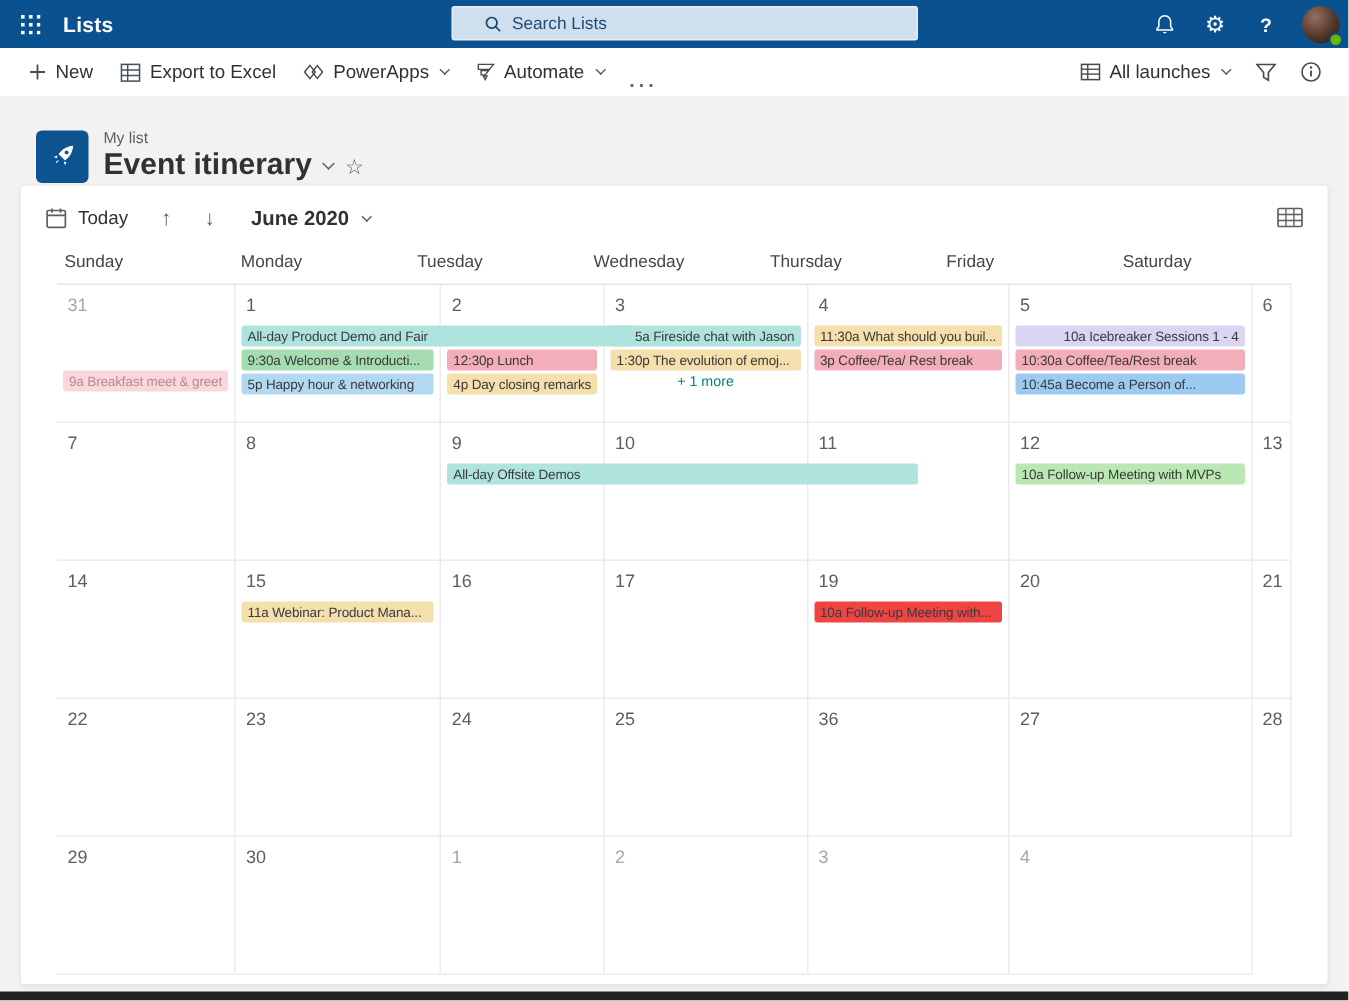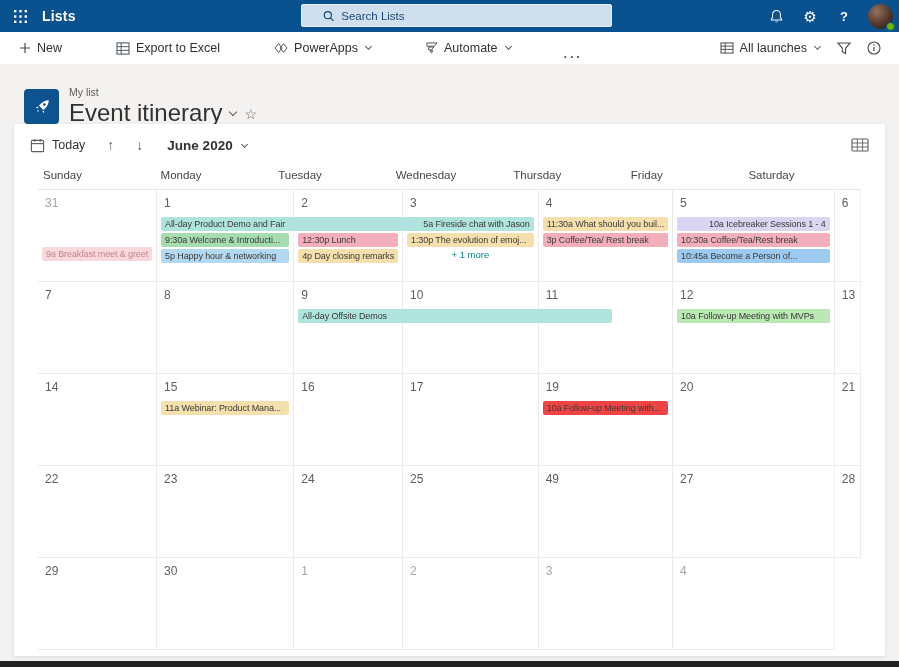--- a/index.html
+++ b/index.html
@@ -37,42 +37,42 @@
     background:radial-gradient(circle at 35% 30%, #96705a, #51372c 55%, #241a15 95%);
   }
   .presence-dot {
     position:absolute; right:4px; bottom:1px; width:9px; height:9px; border-radius:50%;
     background:#6bb700; border:1.5px solid #0a5190;
   }
 
   
   .command-bar {
     height:32px; background:#ffffff; display:flex; align-items:flex-end;
-    font-size:12.5px; color:#323130; padding:0 10px;gap:36px;
+    font-size:12.5px; color:#323130; padding:0 10px;
   }
   .cmd-item { display:flex; align-items:center; gap:6px; padding:0 9px; height:32px; cursor:pointer; white-space:nowrap; }
   .cmd-item svg { flex:none; }
   .chev {
     width:5px; height:5px; border-right:1.2px solid #605e5c; border-bottom:1.2px solid #605e5c;
     transform:rotate(45deg); display:inline-block; margin-top:-3px; margin-left:2px;
   }
   .more-dots { color:#605e5c; letter-spacing:2px; font-weight:bold; font-size:13px; padding:0 8px; cursor:pointer; }
   .cmd-right { margin-left:auto; display:flex; align-items:center; }
   .icon-btn { width:30px; height:32px; display:flex; align-items:center; justify-content:center; cursor:pointer; }
 
   
   .list-header { position:absolute; left:24px; top:86px; display:flex; align-items:center; gap:10px; }
   .list-tile {
     width:35px; height:35px; border-radius:4px; background:#0d538f;
     display:flex; align-items:center; justify-content:center; flex:none;
   }
   .list-meta { display:flex; flex-direction:column; }
   .breadcrumb { font-size:10.5px; color:#605e5c; margin-bottom:1px; cursor:pointer; }
   .title-row { display:flex; align-items:center; gap:8px; }
-  .list-title { font-size:24px; font-weight:normal; color:#323130; }
+  .list-title { font-size:20px; font-weight:bold; color:#323130; }
   .title-chev { width:6px; height:6px; border-right:1.4px solid #605e5c; border-bottom:1.4px solid #605e5c; transform:rotate(45deg); margin-top:-3px; cursor:pointer; }
   .star { font-size:14px; color:#605e5c; cursor:pointer; margin-top:1px; }
 
   
   .calendar-card {
     position:absolute; left:14px; top:124px; width:871px; height:532px;
     background:#fff; border-radius:2px; box-shadow:0 1px 4px rgba(0,0,0,.09);
   }
   .cal-toolbar { display:flex; align-items:center; padding:13px 16px 0 16px; color:#323130; }
   .btn-today { display:flex; align-items:center; gap:7px; font-size:12.5px; cursor:pointer; color:#323130; }
@@ -371,21 +371,21 @@
       <div class="day-cell">
         <span class="date-num">23</span>
       </div>
       <div class="day-cell">
         <span class="date-num">24</span>
       </div>
       <div class="day-cell">
         <span class="date-num">25</span>
       </div>
       <div class="day-cell">
-        <span class="date-num">49</span>
+        <span class="date-num">36</span>
       </div>
       <div class="day-cell col-last">
         <span class="date-num">27</span>
       </div>
       <div class="day-cell">
         <span class="date-num">28</span>
       </div>
       <div class="day-cell">
         <span class="date-num">29</span>
       </div>

